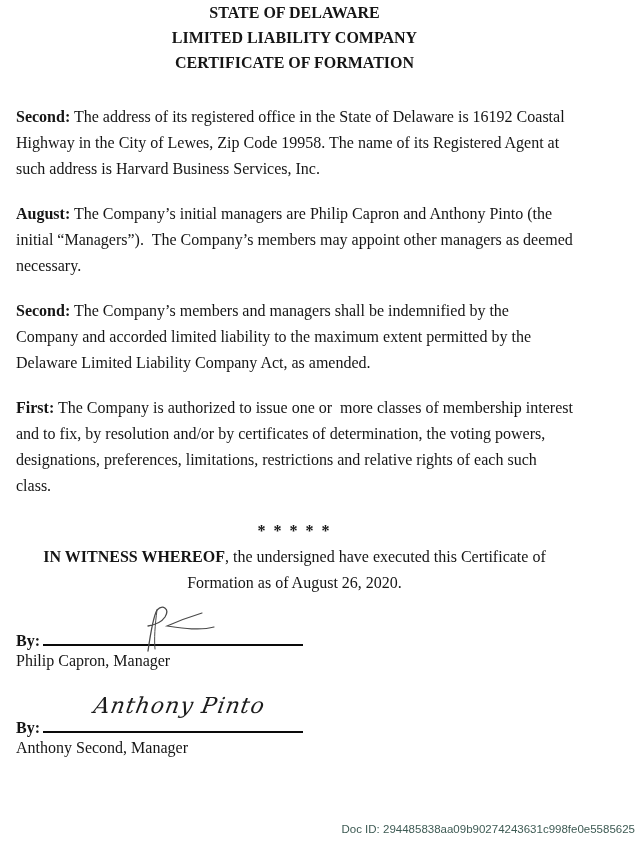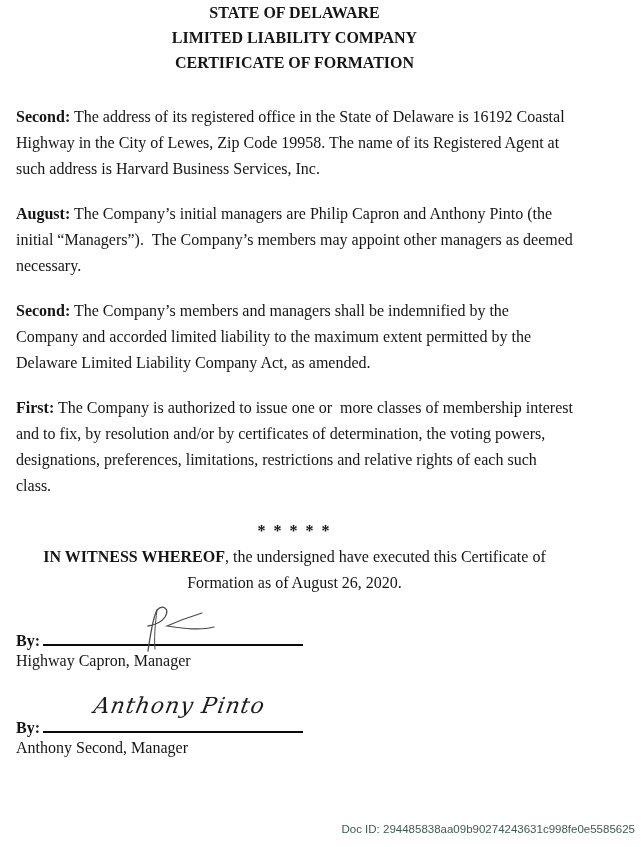--- a/index.html
+++ b/index.html
@@ -124,21 +124,21 @@
 
     <p class="para witness"><b>IN WITNESS WHEREOF</b><span>, the undersigned have executed this Certificate of Formation as of August 26, 2020.</span></p>
 
     <div class="sig-block sig-block-1">
       <svg class="scribble" width="120" height="50" viewBox="0 0 120 50">
         <path d="M14 46 C16 32 19 12 23 5 C29 -1 36 4 31 12 C27 18 20 20 14 21" fill="none" stroke="#4a4a4a" stroke-width="1.3" stroke-linecap="round"></path>
         <path d="M68 8 C55 12 42 17 33 21 C47 23 66 26 80 22" fill="none" stroke="#4a4a4a" stroke-width="1.2" stroke-linecap="round"></path>
         <path d="M23 5 C21 20 20 34 21 44" fill="none" stroke="#4a4a4a" stroke-width="1" stroke-linecap="round"></path>
       </svg>
       <div class="sig-row"><span>By:</span><span class="sig-line"></span></div>
-      <div class="sig-name">Highway Capron, Manager</div>
+      <div class="sig-name">Philip Capron, Manager</div>
     </div>
 
     <div class="sig-block sig-block-2">
       <div class="script-sig">Anthony Pinto</div>
       <div class="sig-row"><span>By:</span><span class="sig-line"></span></div>
       <div class="sig-name">Anthony Second, Manager</div>
     </div>
 
   </div>
 

